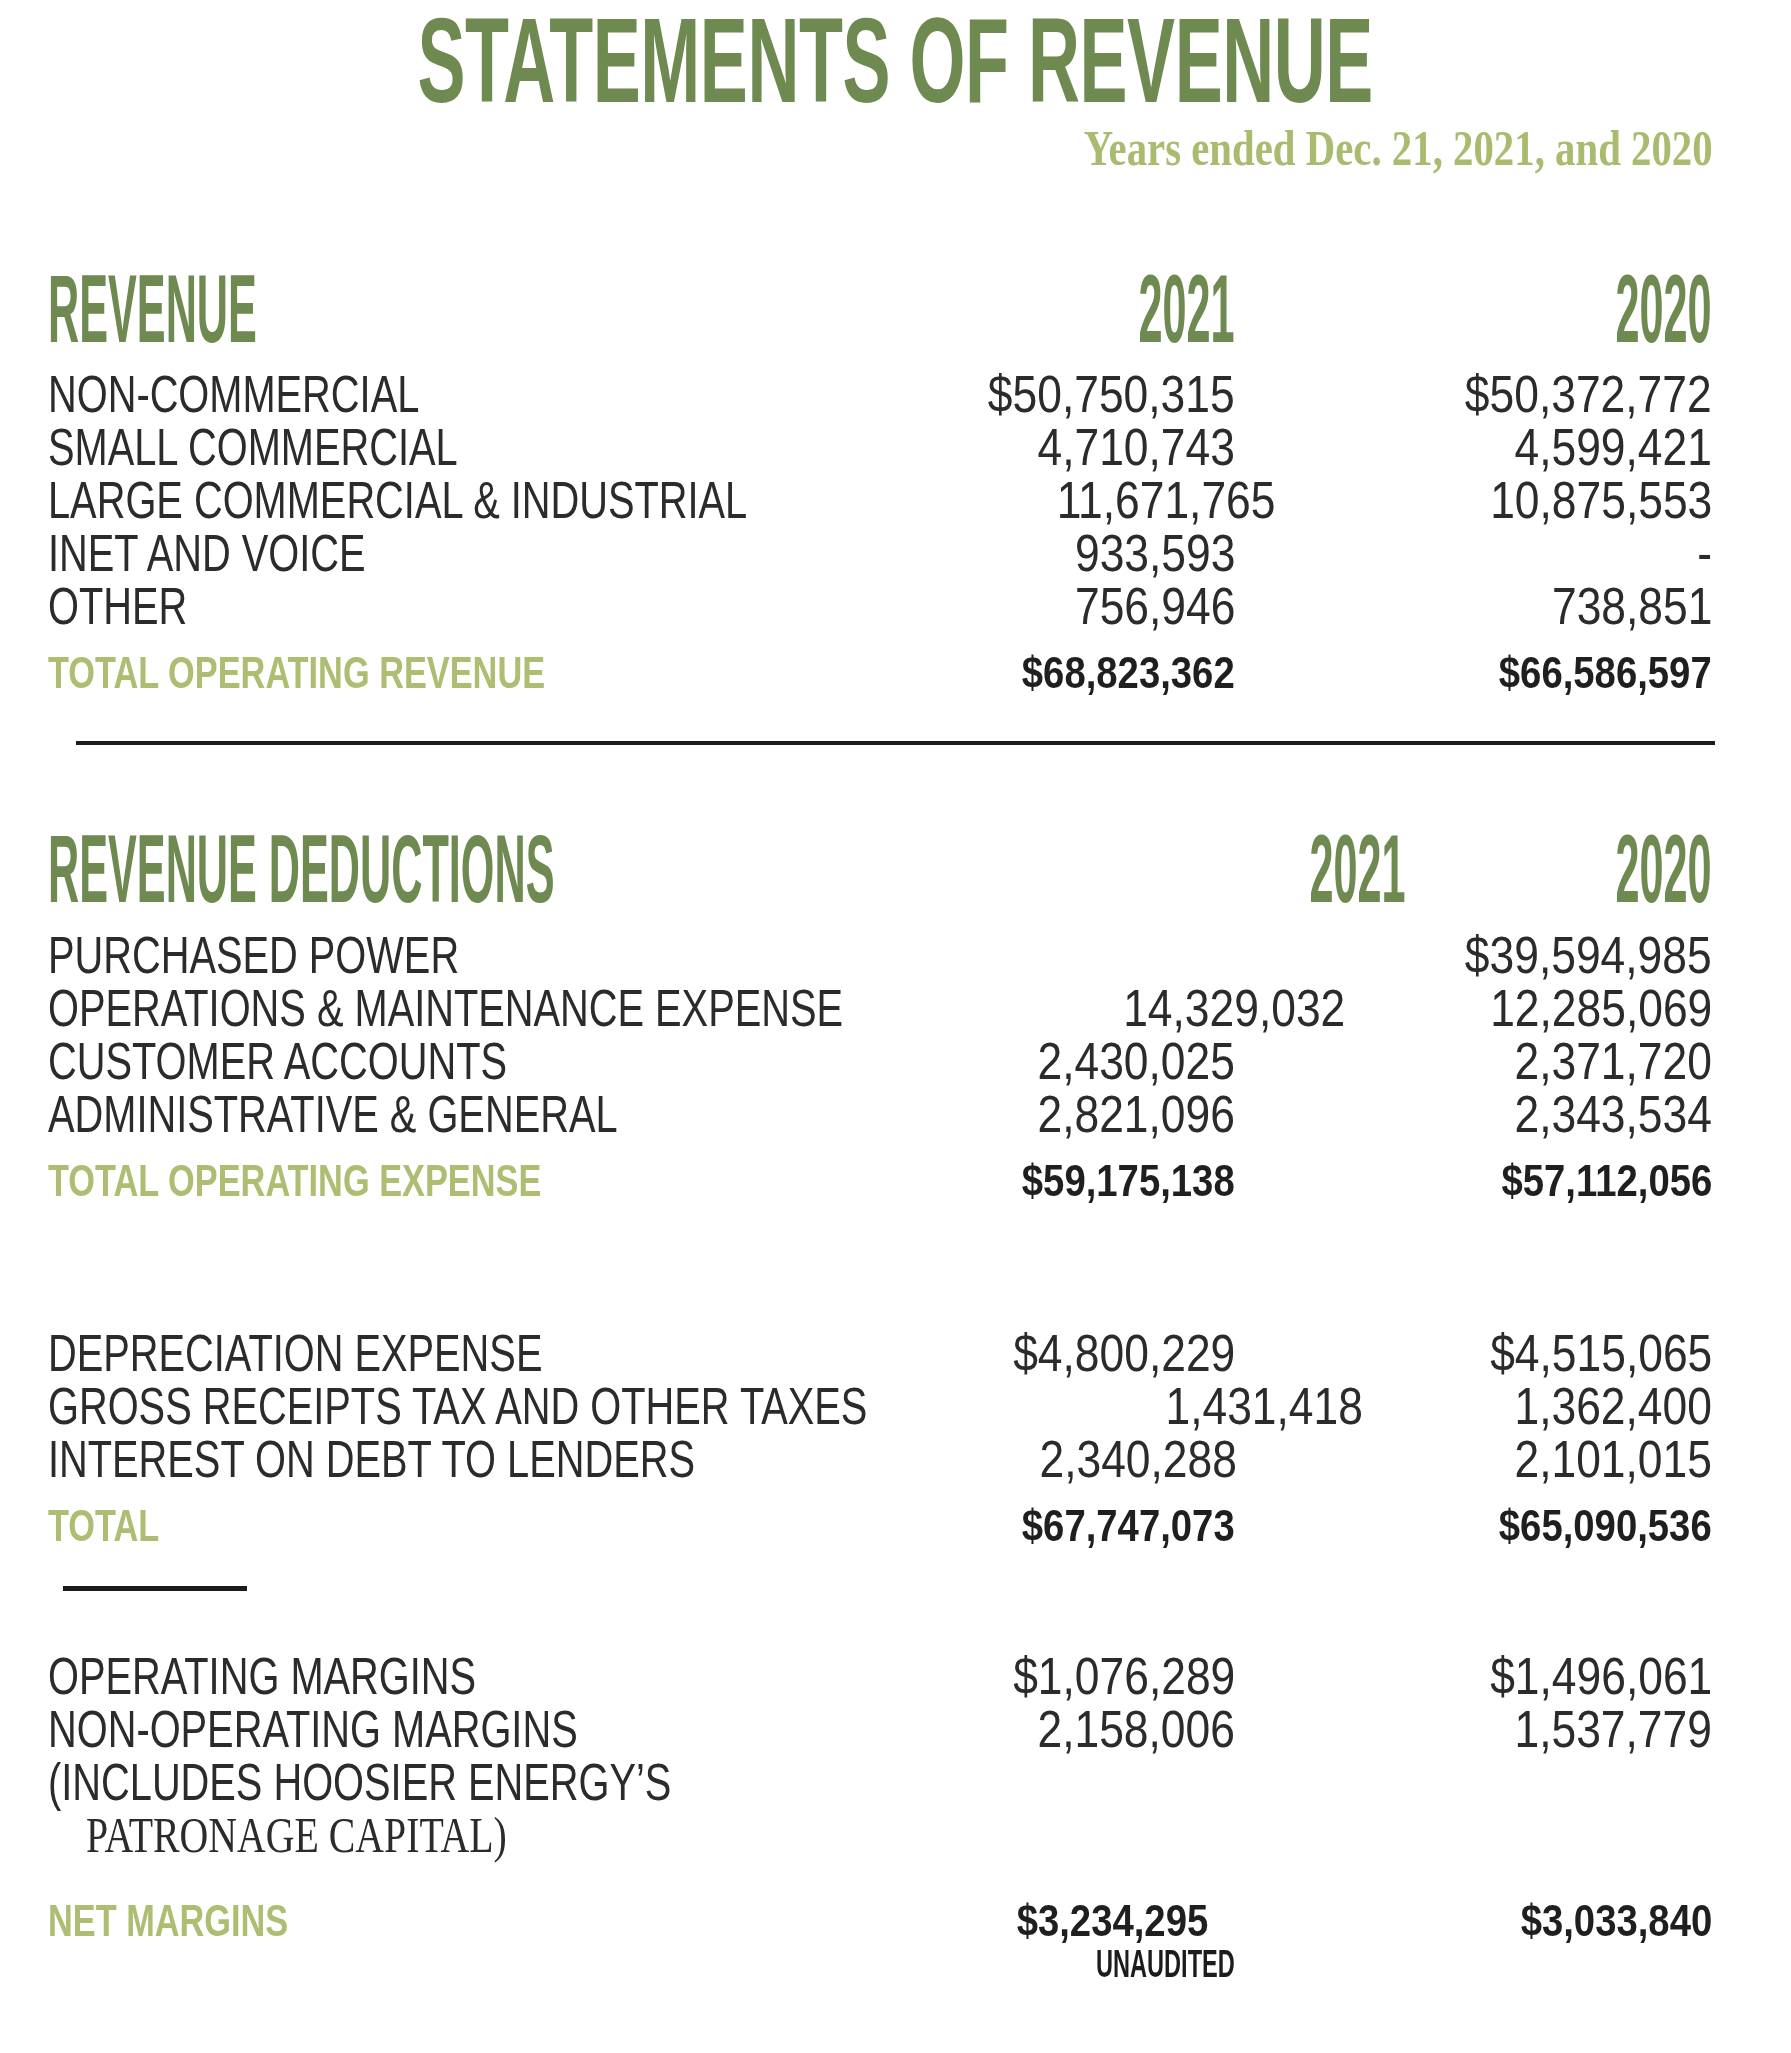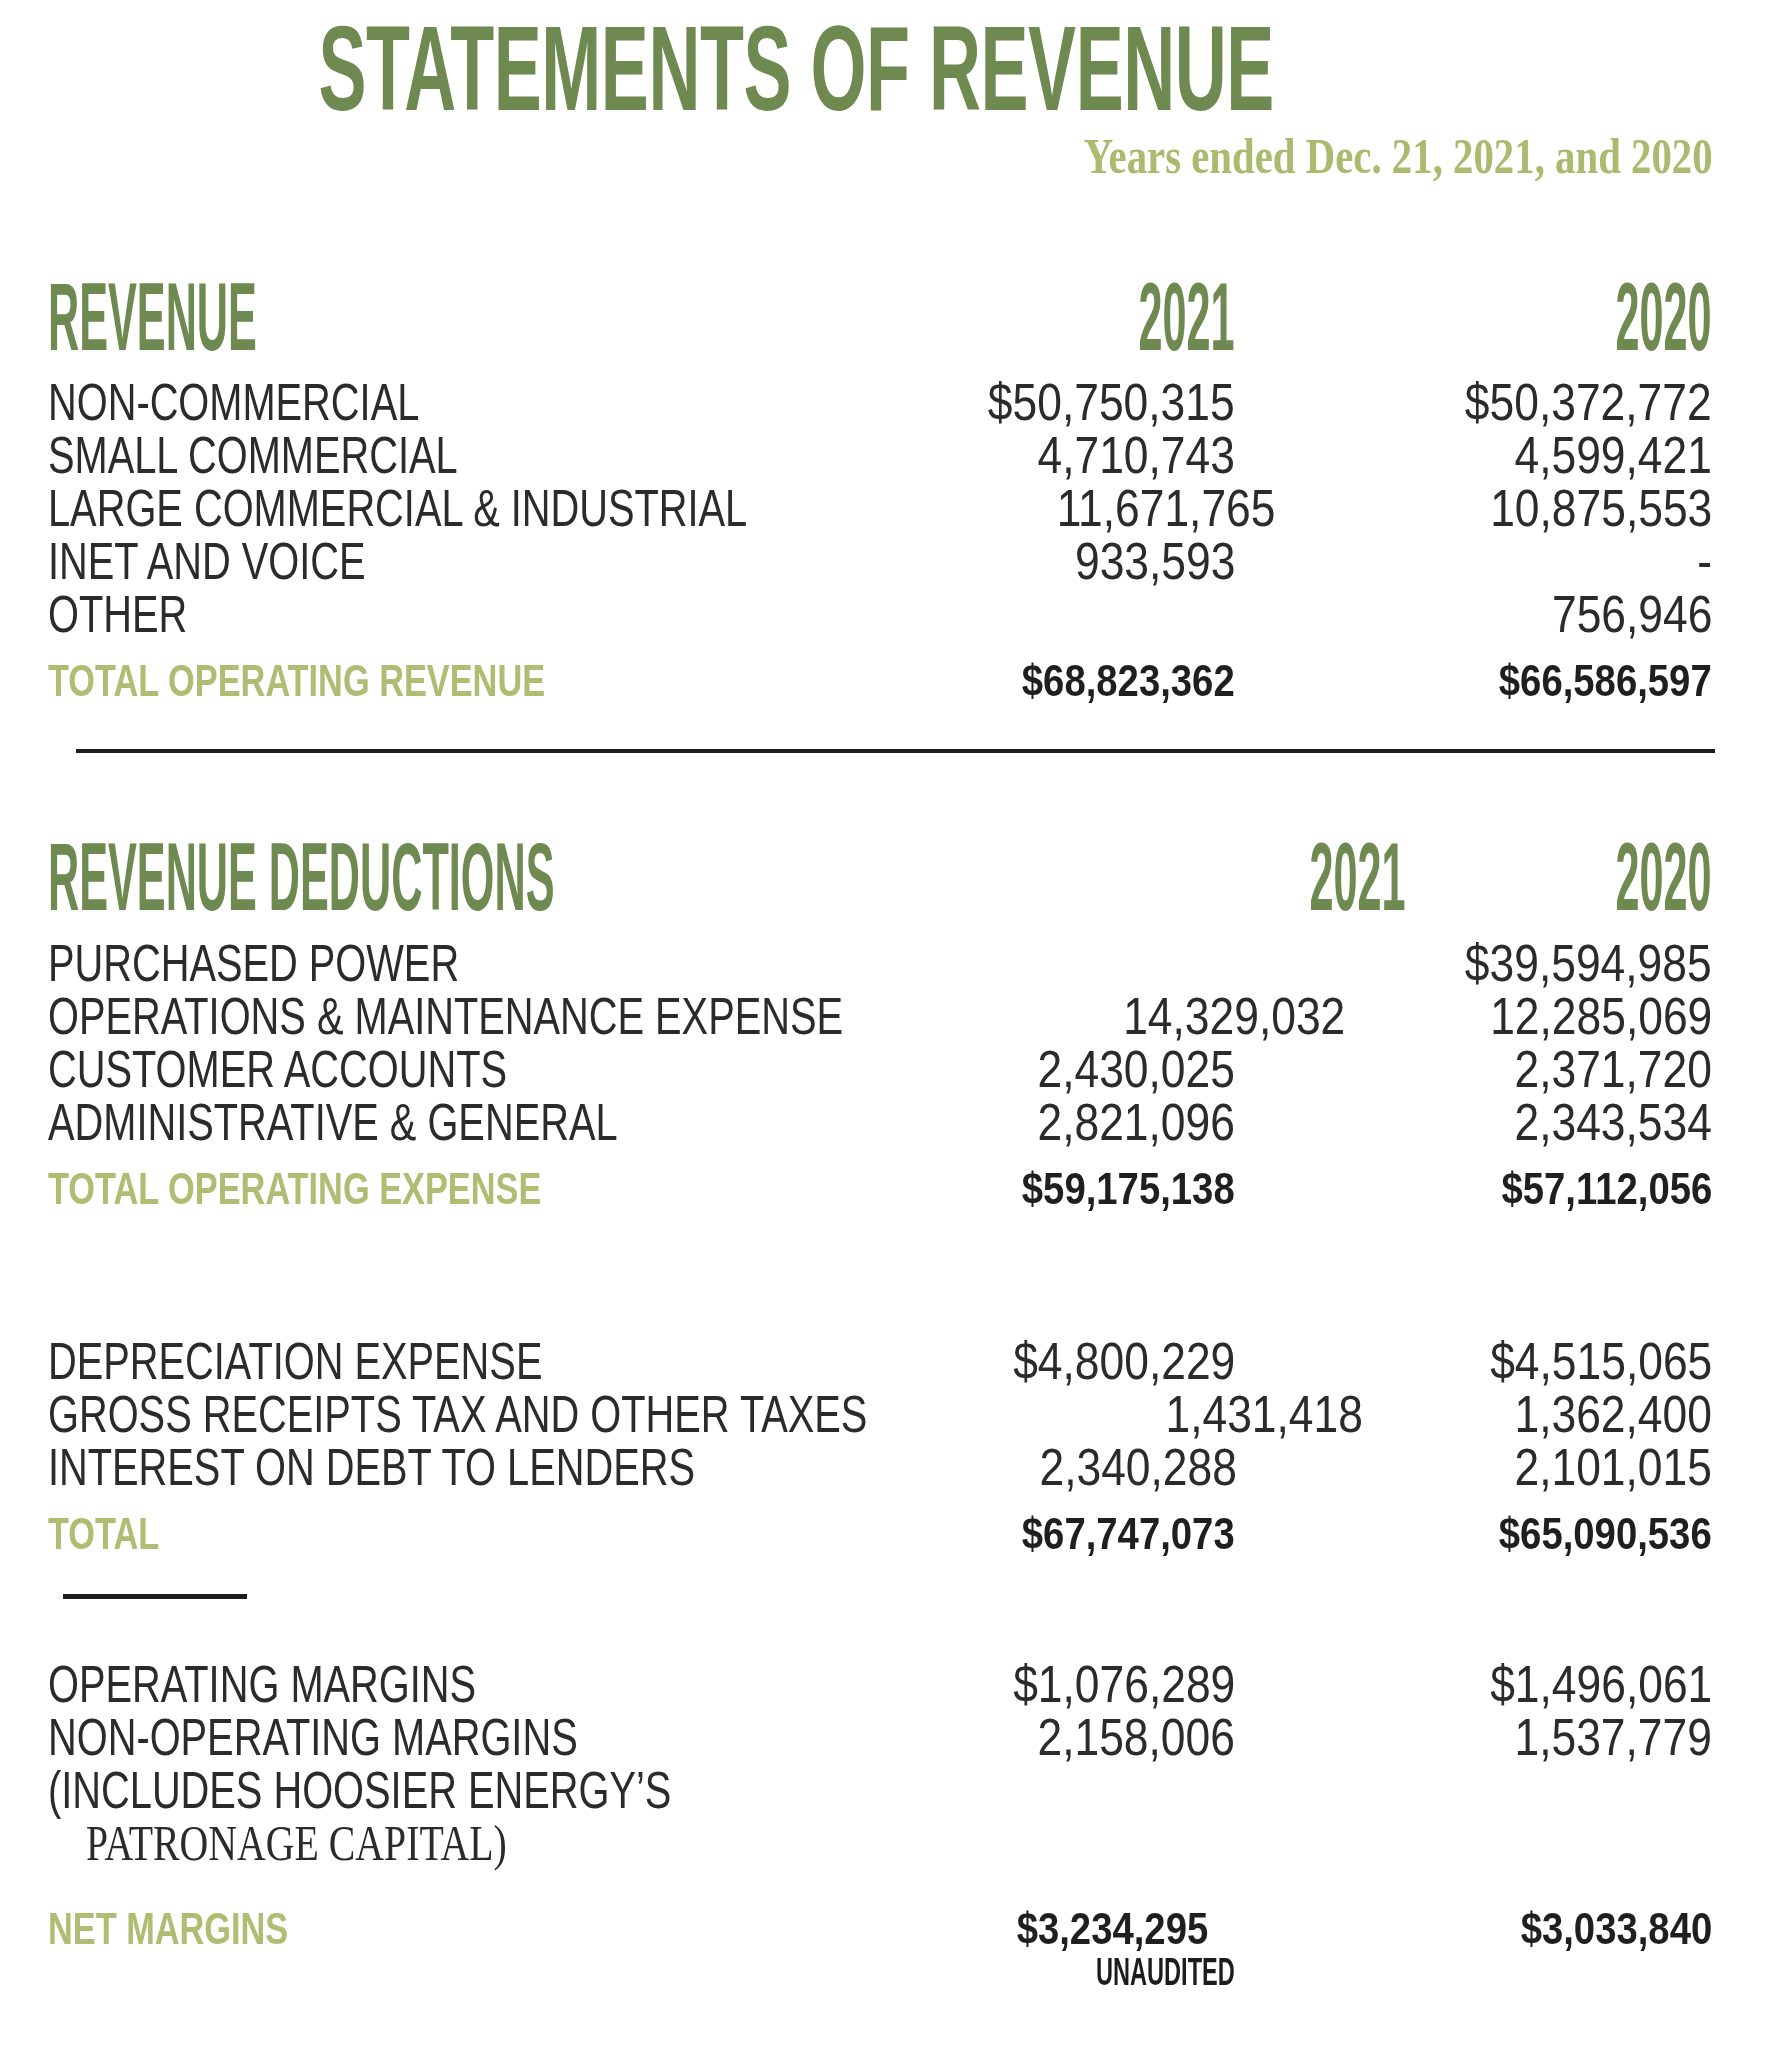--- a/index.html
+++ b/index.html
@@ -1,21 +1,21 @@
 <!DOCTYPE html>
 <html style="font-size:13px"><head>
 <meta charset="utf-8">
 <style>
   html,body{margin:0;padding:0;background:#ffffff;}
   .page{position:relative;width:1791px;height:2053px;background:#ffffff;overflow:hidden;
         font-family:"Liberation Sans",sans-serif;color:#2b2b2b;}
   .cx{display:inline-block;white-space:nowrap;}
 
   
-  .title{margin-top:8px;font-weight:bold;font-size:120px;line-height:120px;color:#6e8a51;}
+  .title{text-align:center;font-weight:bold;font-size:120px;line-height:120px;color:#6e8a51;}
   .title .cx{transform:scaleX(.60);transform-origin:50% 50%;letter-spacing:-0.8px;}
   .subtitle{text-align:right;font-family:"Liberation Serif",serif;font-weight:bold;
             font-size:51px;line-height:56px;color:#a9bb6e;}
   .subtitle .cx{transform:scaleX(.80);transform-origin:50% 50%;}
 
   
   .trow{display:flex;align-items:baseline;padding:0 79px 0 48px;}
   .lbl{flex:1 1 auto;white-space:nowrap;overflow:visible;}
   .v1{width:361px;text-align:right;white-space:nowrap;}
   .v2{width:477px;text-align:right;white-space:nowrap;}
@@ -88,20 +88,21 @@
       <div class="v2 num"><span class="cx">10,875,553</span></div>
     </div>
     <div class="trow datarow">
       <div class="lbl"><span class="cx">INET AND VOICE</span></div>
       <div class="v1 num"><span class="cx">933,593</span></div>
       <div class="v2 num"><span class="cx">-</span></div>
     </div>
     <div class="trow datarow">
       <div class="lbl"><span class="cx">OTHER</span></div>
       <div class="v1 num"><span class="cx">756,946</span></div>
+      <div class="v2 num"><span class="cx">738,851</span></div>
     </div>
   </div>
 
   <div class="trow totalrow mt16">
     <div class="lbl"><span class="cx">TOTAL OPERATING REVENUE</span></div>
     <div class="v1 num"><span class="cx">$68,823,362</span></div>
     <div class="v2 num"><span class="cx">$66,586,597</span></div>
   </div>
 
   <div class="hr-full"></div>

